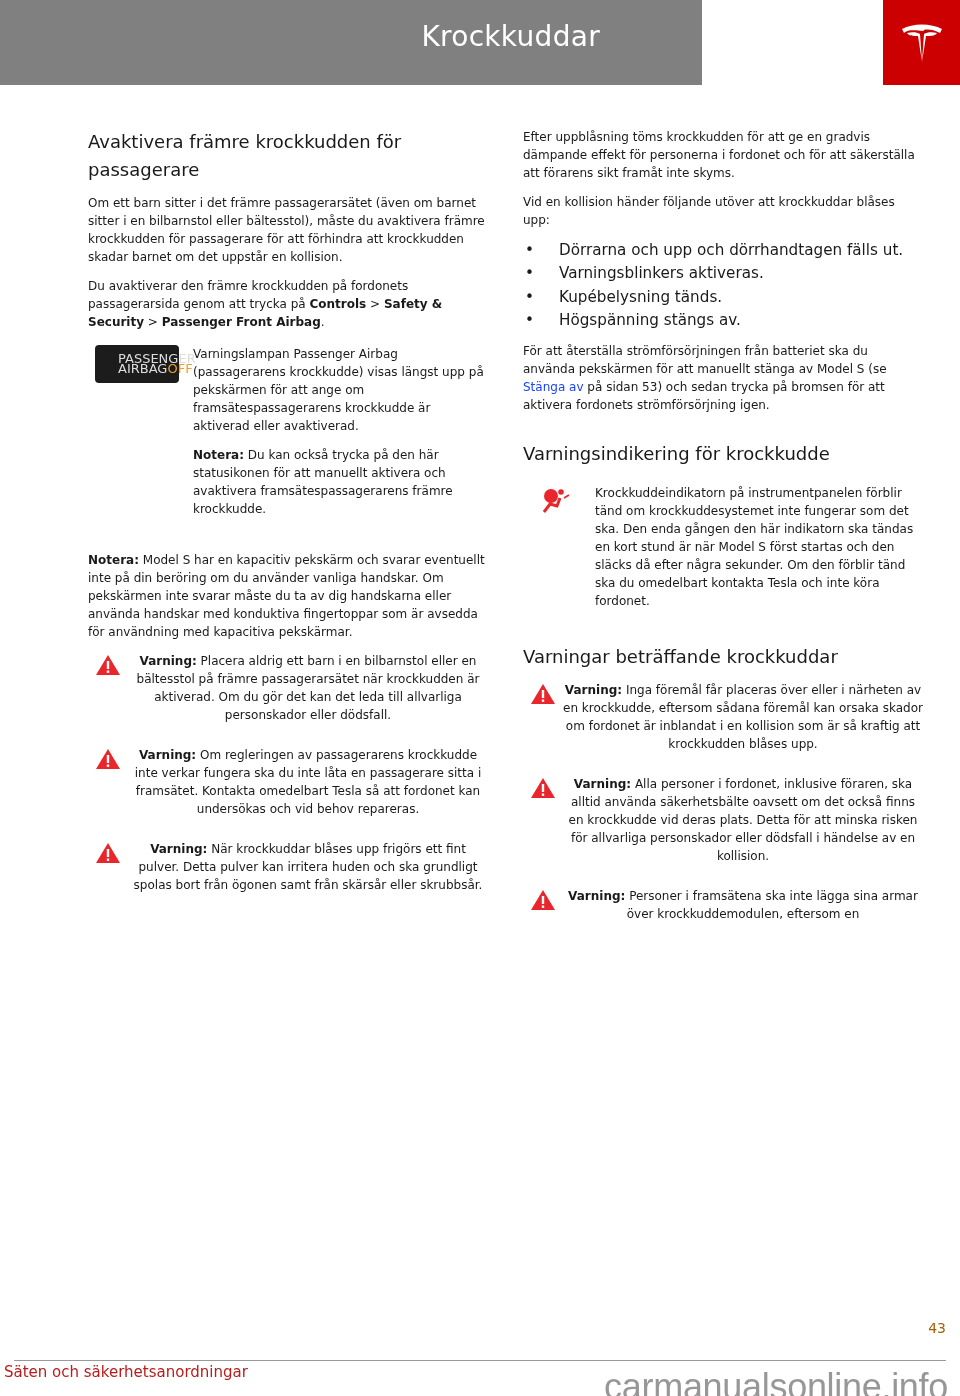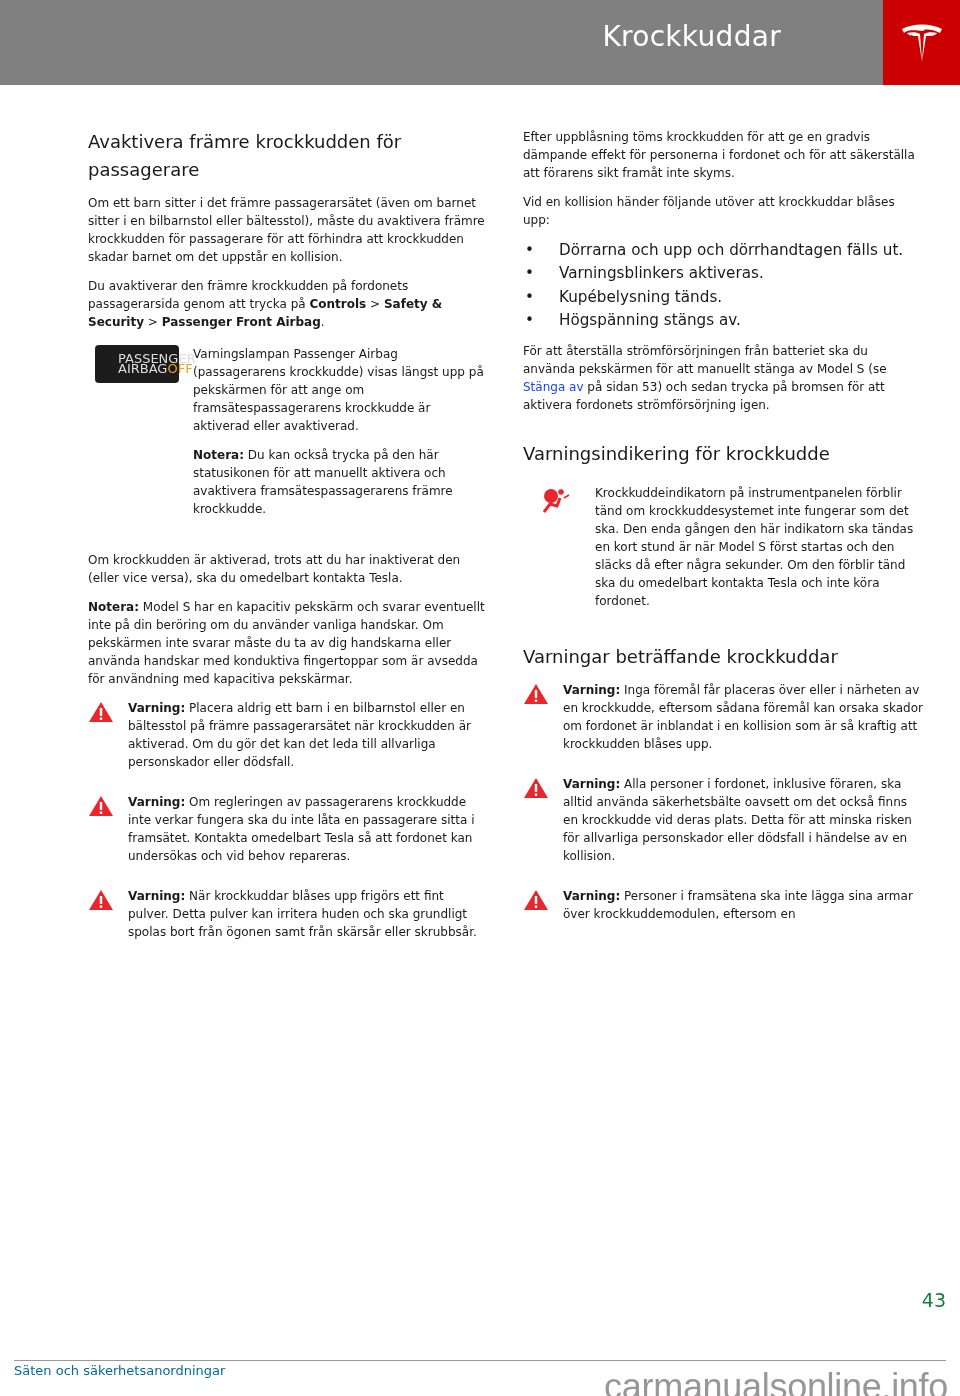--- a/index.html
+++ b/index.html
@@ -2,21 +2,21 @@
 <html><head>
 <meta charset="utf-8">
 <style>
   html, body { margin: 0; padding: 0; }
   body {
     width: 960px; height: 1396px; position: relative; overflow: hidden;
     background: #ffffff; color: #1a1a1a;
     font-family: "DejaVu Sans", sans-serif;
   }
   .header {
-    position: absolute; left: 0; top: 0; width: 883px; height: 85px;
+    position: absolute; left: 0; top: 0; width: 702px; height: 85px;
     background: #808080;
   }
   .header-title {
     position: absolute; right: 102px; top: 20px;
     color: #ffffff; font-size: 28px; letter-spacing: 0.3px;
   }
   .logo-box {
     position: absolute; left: 883px; top: 0; width: 77px; height: 85px;
     background: #cc0000;
     display: flex; align-items: center; justify-content: center;
@@ -34,35 +34,35 @@
   b { font-weight: bold; }
   .icon-row { display: flex; margin: 14px 0 22px 0; }
   .icon-slot { width: 105px; flex: none; }
   .icon-text { flex: 1; }
   .pa-badge {
     margin-left: 7px; width: 84px; height: 38px; background: #1c1c1c; border-radius: 4px;
     display: flex; align-items: center; padding: 0 4px; box-sizing: border-box;
   }
   .pa-text { font-size: 13px; line-height: 10px; font-weight: normal; color: #dddddd; margin-left: 19px; }
   .pa-text .off { color: #f0a020; }
-  .warn { display: flex; margin: 0 0 11px 0; }
+  .warn { display: flex; margin: 0 0 11px 0; text-align: center; }
   .warn-icon { width: 40px; flex: none; padding-top: 2px; }
   .warn-text { flex: 1; }
   ul { list-style: none; padding: 0; margin: 0 0 11px 0; }
   li { display: flex; font-size: 15.2px; line-height: 20.4px; margin-bottom: 3px; }
   li .bullet { width: 34px; flex: none; padding-left: 2px; }
   .link { color: #1a44ff; }
   .footer-line {
     position: absolute; left: 14px; right: 14px; top: 1360px; height: 1px; background: #999999;
   }
   .footer-left {
-    position: absolute; left: 14px; top: 1363px; font-size: 13px; color: #0369a1;
+    position: absolute; left: 4px; top: 1363px; font-size: 15px; color: #b91c1c;
   }
   .footer-page {
-    position: absolute; right: 14px; top: 1289px; font-size: 19px; color: #15803d;
+    position: absolute; right: 14px; top: 1320px; font-size: 14px; color: #a16207;
   }
   .watermark {
     position: absolute; right: 12px; top: 1366px; font-size: 36px; color: #8c8c8c;
     font-family: "Liberation Sans", sans-serif; letter-spacing: -0.3px; opacity: 0.9;
   }
 </style>
 </head>
 <body>
 
 <div class="header">
@@ -98,21 +98,20 @@
           <div><span>AIRBAG</span><span class="off">OFF</span></div>
         </div>
       </div>
     </div>
     <div class="icon-text">
       <p>Varningslampan Passenger Airbag (passagerarens krockkudde) visas längst upp på pekskärmen för att ange om framsätespassagerarens krockkudde är aktiverad eller avaktiverad.</p>
       <p><b>Notera:</b><span> Du kan också trycka på den här statusikonen för att manuellt aktivera och avaktivera framsätespassagerarens främre krockkudde.</span></p>
     </div>
   </div>
 
-  <p>Om krockkudden är aktiverad, trots att du har inaktiverat den (eller vice versa), ska du omedelbart kontakta Tesla.</p>
   <p><b>Notera:</b><span> Model S har en kapacitiv pekskärm och svarar eventuellt inte på din beröring om du använder vanliga handskar. Om pekskärmen inte svarar måste du ta av dig handskarna eller använda handskar med konduktiva fingertoppar som är avsedda för användning med kapacitiva pekskärmar.</span></p>
 
   <div class="warn">
     <div class="warn-icon"><svg width="26" height="22" viewBox="0 0 26 22">
           <path d="M13 1 L25 21 L1 21 Z" fill="#e8262b"></path>
           <rect x="11.8" y="7" width="2.4" height="8" fill="#fff"></rect>
           <rect x="11.8" y="16.5" width="2.4" height="2.4" fill="#fff"></rect>
         </svg></div>
     <p class="warn-text"><b>Varning:</b><span> Placera aldrig ett barn i en bilbarnstol eller en bältesstol på främre passagerarsätet när krockkudden är aktiverad. Om du gör det kan det leda till allvarliga personskador eller dödsfall.</span></p>
   </div>

